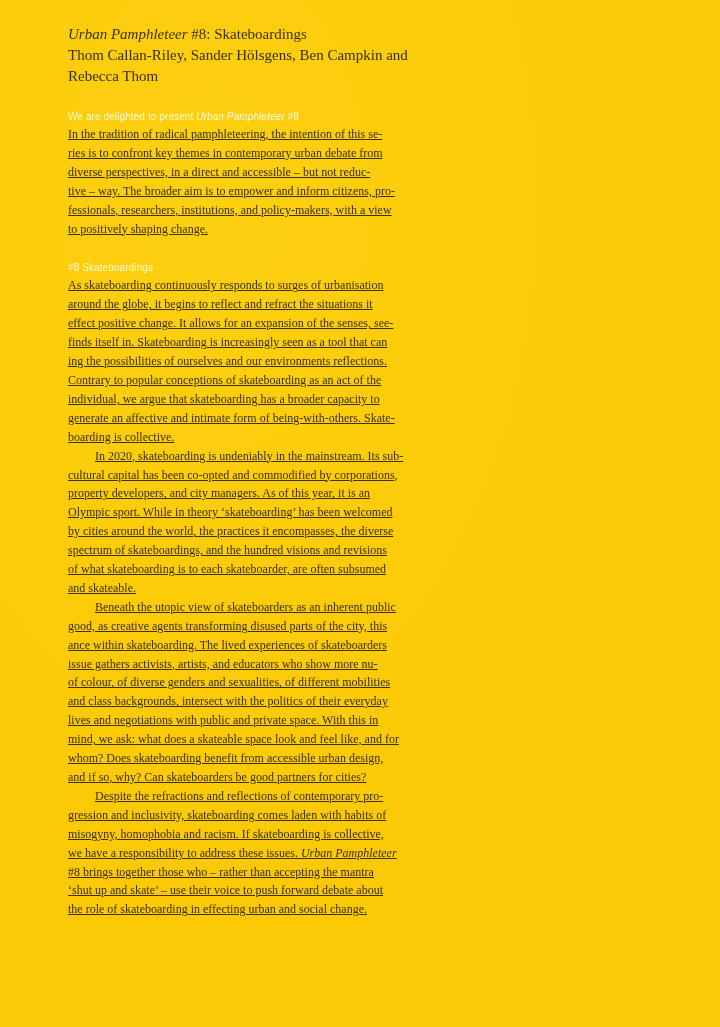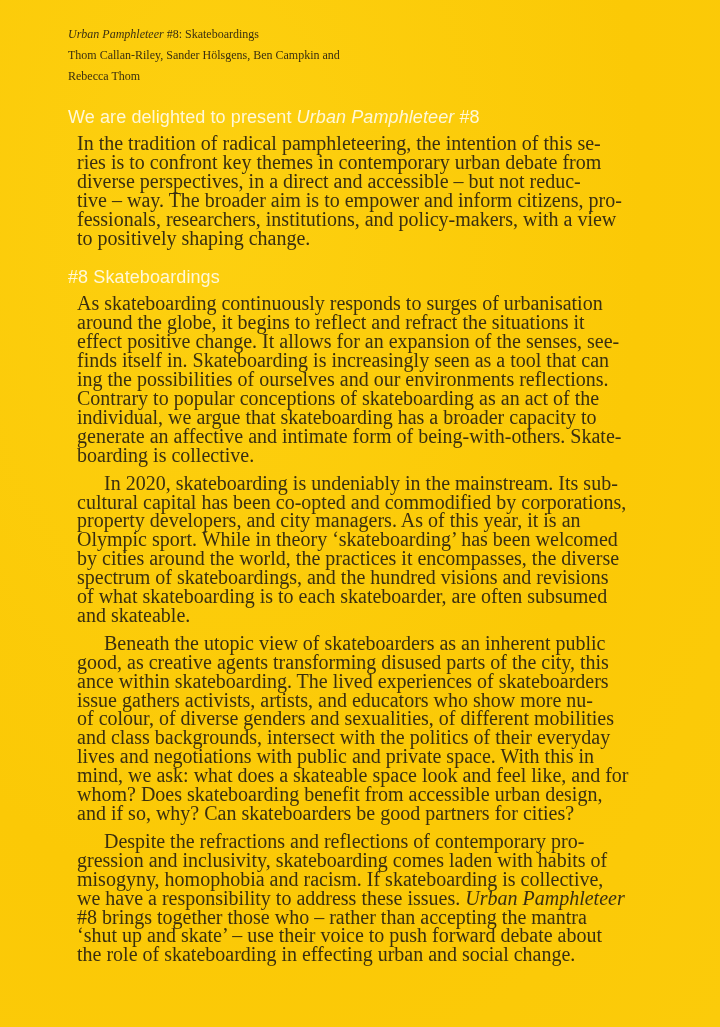--- a/index.html
+++ b/index.html
@@ -17,47 +17,48 @@
     .page {
       position: absolute;
       left: 68px;
       top: 24px;
       width: 460px;
       color: #3a2f10;
       font-family: "DejaVu Serif", "Liberation Serif", serif;
     }
     .credits {
       font-family: "Liberation Serif", "DejaVu Serif", serif;
-      font-size: 12px;
+      font-size: 15px;
       line-height: 21px;
       margin: 0 0 22px 0;
     }
     .credits .title-line em {
       font-style: italic;
     }
     .credits div {
       white-space: nowrap;
     }
     .section-heading {
       font-family: "Liberation Sans", "DejaVu Sans", sans-serif;
       color: #fff8d8;
-      font-size: 18px;
+      font-size: 10px;
       line-height: 16px;
       margin: 0;
       font-weight: normal;
       letter-spacing: 0.1px;
     }
     .section-heading em {
       font-style: italic;
     }
     .body-text {
       font-family: "Liberation Serif", "DejaVu Serif", serif;
-      font-size: 20px;
+      font-size: 12px;
       line-height: 18.9px;
-      margin: 9px;
+      margin: 0;
+      text-decoration: underline;
     }
     .body-text .line {
       display: block;
       white-space: nowrap;
     }
     .body-text .indent {
       padding-left: 27px;
     }
     .section {
       margin-bottom: 22px;

